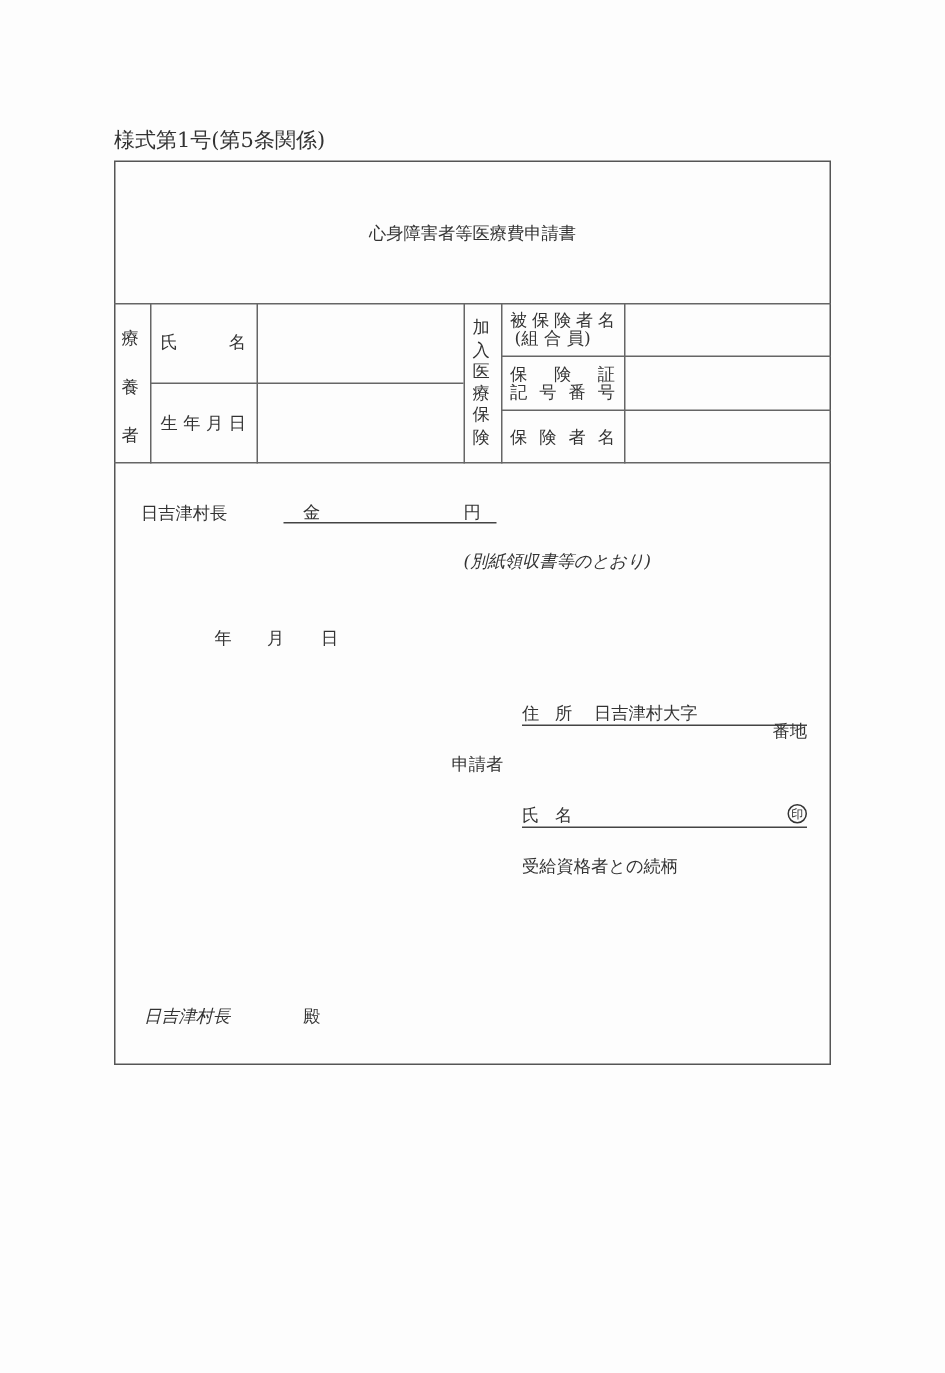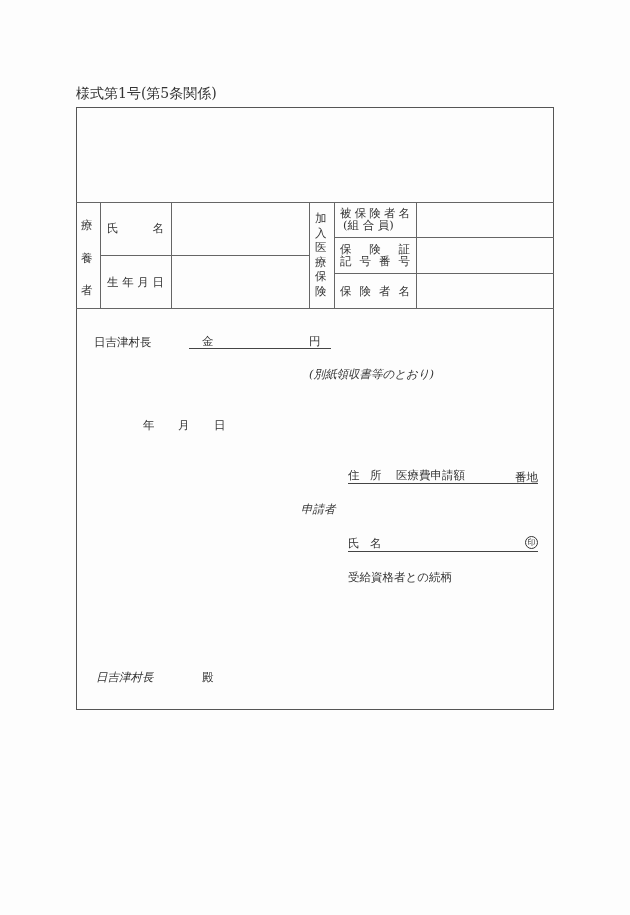--- a/index.html
+++ b/index.html
@@ -20,20 +20,21 @@
   .spread { display:flex; justify-content:space-between; font-size:11.5px; position:absolute; }
   .ul { border-bottom:1px solid #444; }
   .seal { display:inline-block; width:11px; height:11px; border:1px solid #333; border-radius:50%; font-size:8px; line-height:11px; text-align:center; }
 </style>
 </head>
 <body>
 
 <div class="abs form-ref">様式第1号(第5条関係)</div>
 
 <div class="frame">
+  <div class="abs title">心身障害者等医療費申請書</div>
 
   <div class="grid">
     <div class="line h" style="left:0;top:0;width:478px;"></div>
     <div class="line h" style="left:0;top:106px;width:478px;"></div>
     <div class="line h" style="left:24px;top:53px;width:209px;"></div>
     <div class="line h" style="left:258px;top:35px;width:220px;"></div>
     <div class="line h" style="left:258px;top:71px;width:220px;"></div>
     <div class="line v" style="left:24px;top:0;height:107px;"></div>
     <div class="line v" style="left:95px;top:0;height:107px;"></div>
     <div class="line v" style="left:233px;top:0;height:107px;"></div>
@@ -109,24 +110,24 @@
   </div>
   <div class="abs" style="left:232px;top:259px;font-size:11.5px;font-style:italic;">(別紙領収書等のとおり)</div>
 
   <div class="abs" style="left:66px;top:310px;font-size:11.5px;">年</div>
   <div class="abs" style="left:101px;top:310px;font-size:11.5px;">月</div>
   <div class="abs" style="left:137px;top:310px;font-size:11.5px;">日</div>
 
   <div class="abs ul" style="left:271px;top:360px;width:190px;height:15px;font-size:11.5px;">
     <span class="abs" style="left:0;top:0;">住</span>
     <span class="abs" style="left:22px;top:0;">所</span>
-    <span class="abs" style="left:48px;top:0;">医療費申請額</span>
-    <span class="abs" style="right:0;top:2px;">番地</span>
+    <span class="abs" style="left:48px;top:0;">日吉津村大字</span>
+    <span class="abs" style="right:0;top:12px;">番地</span>
   </div>
-  <div class="abs" style="left:224px;top:394px;font-size:11.5px;font-style:italic;">申請者</div>
+  <div class="abs" style="left:224px;top:394px;font-size:11.5px;">申請者</div>
   <div class="abs ul" style="left:271px;top:428px;width:190px;height:15px;font-size:11.5px;">
     <span class="abs" style="left:0;top:0;">氏</span>
     <span class="abs" style="left:22px;top:0;">名</span>
     <span class="abs seal" style="right:0;top:0;">印</span>
   </div>
   <div class="abs" style="left:271px;top:462px;font-size:11.5px;">受給資格者との続柄</div>
 
   <div class="abs" style="left:19px;top:562px;font-size:11.5px;font-style:italic;">日吉津村長</div>
   <div class="abs" style="left:125px;top:562px;font-size:11.5px;">殿</div>
 </div>

